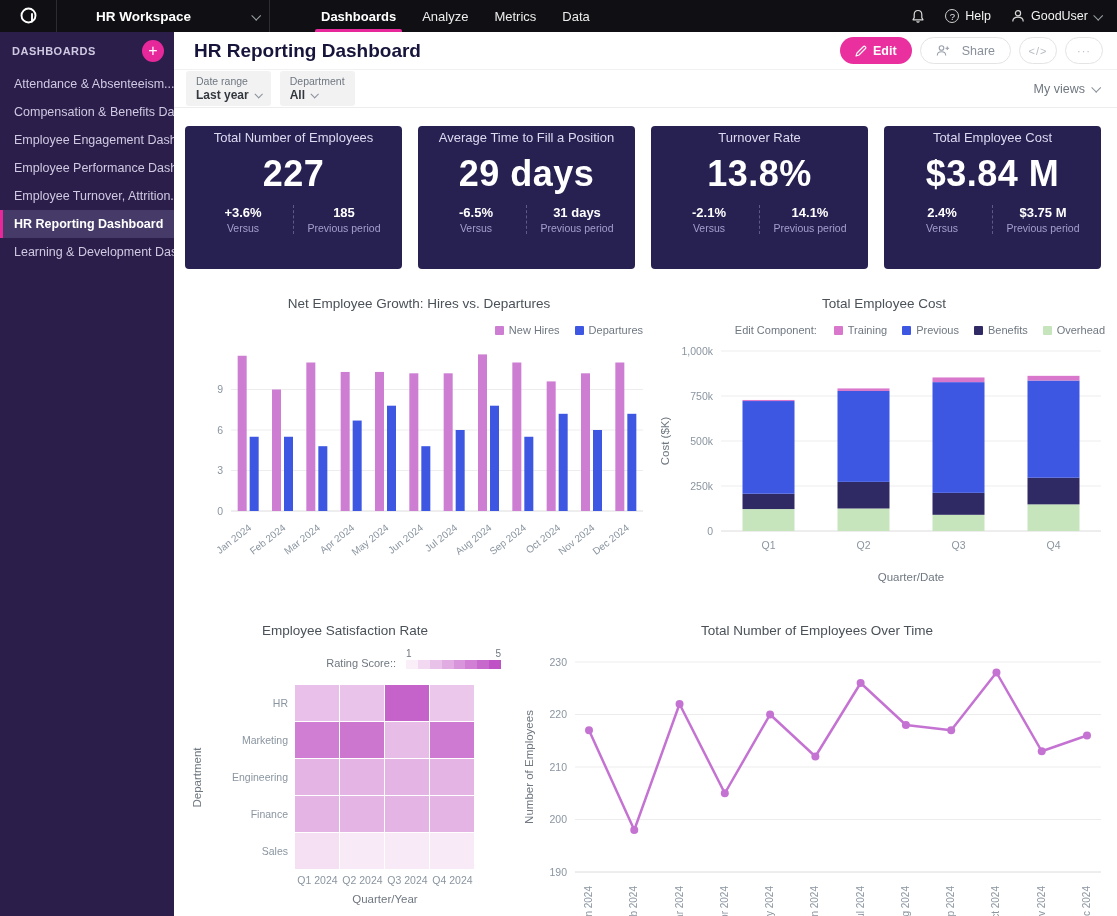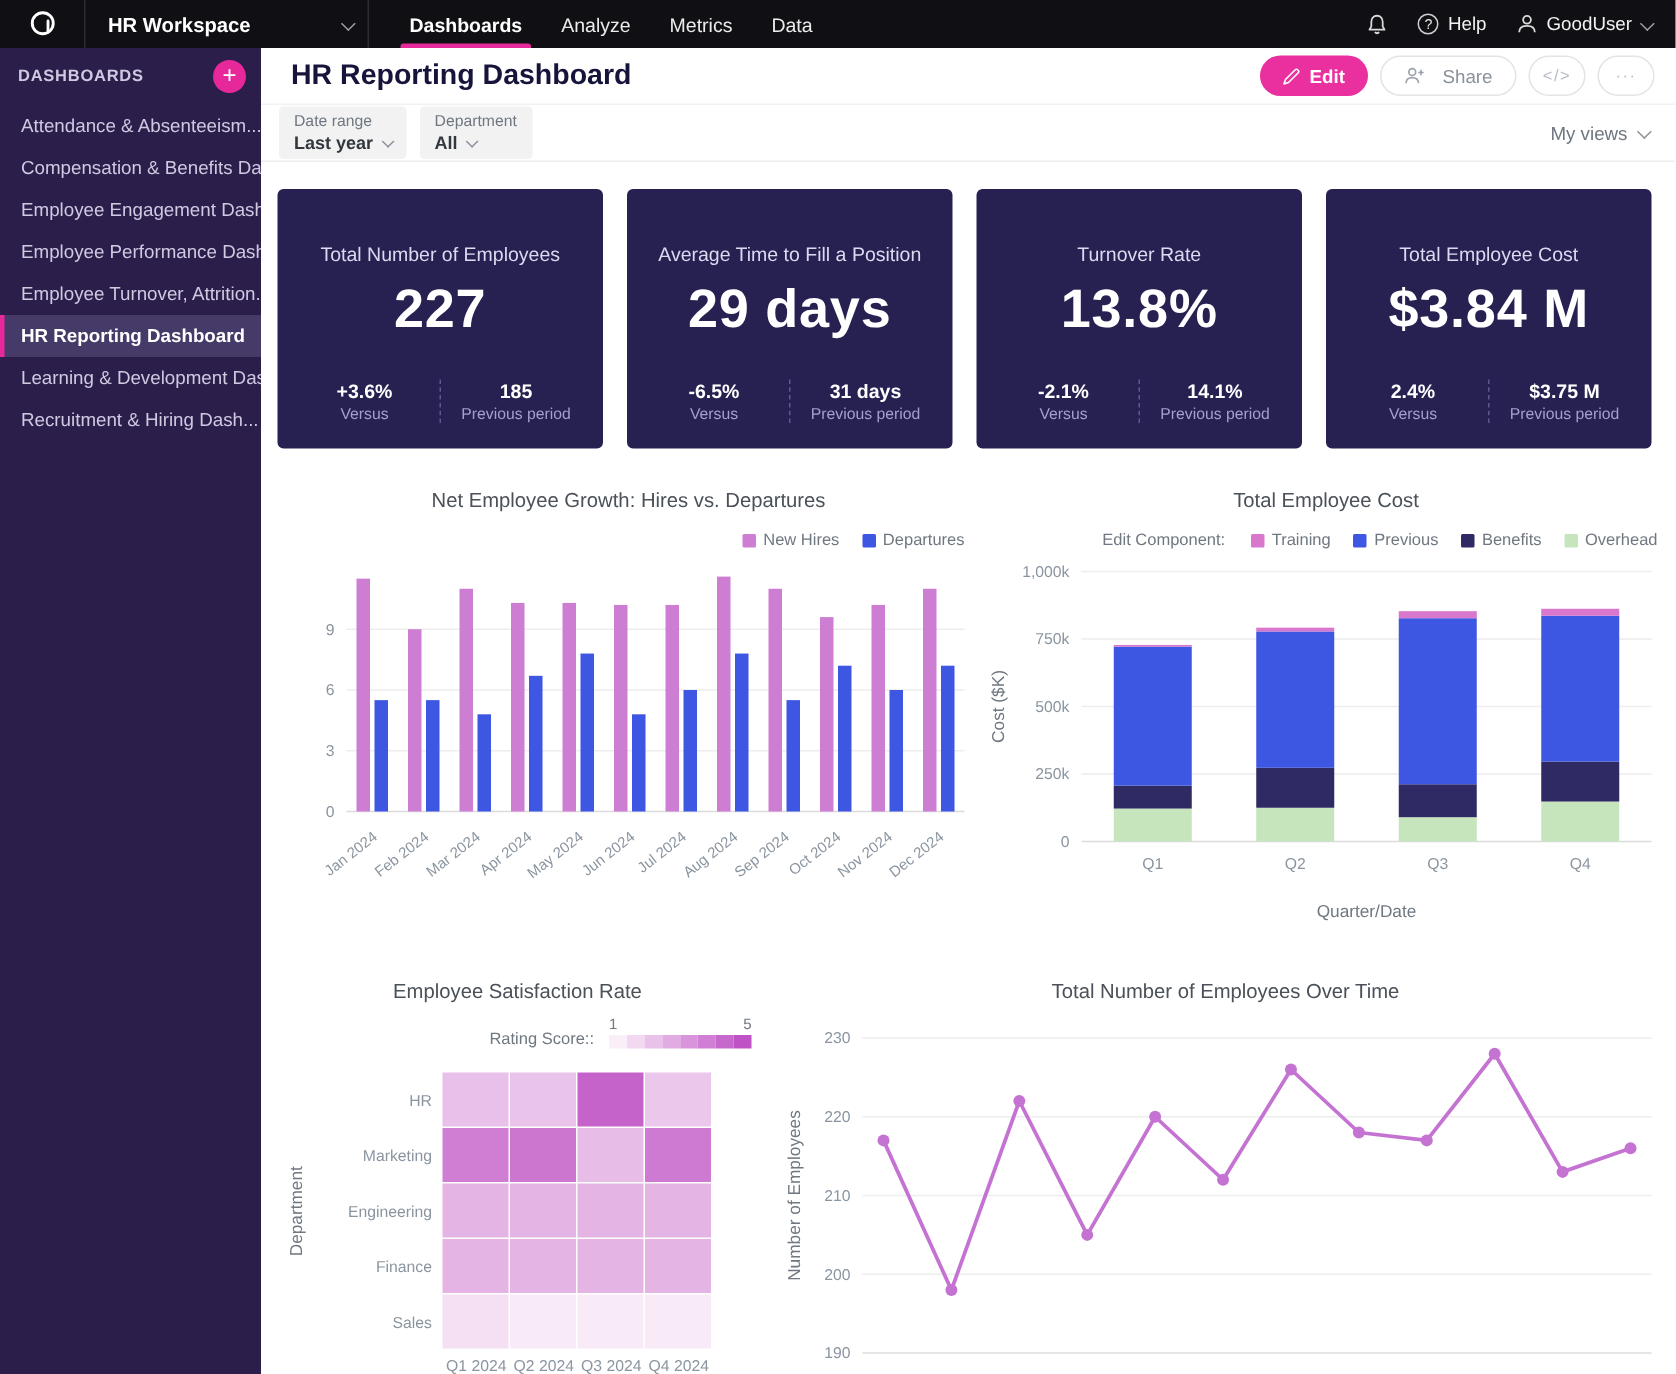--- a/index.html
+++ b/index.html
@@ -1,20 +1,20 @@
 <!DOCTYPE html>
 <html><head>
 <meta charset="utf-8">
 <style>
   * { margin:0; padding:0; box-sizing:border-box; }
   html,body { width:1117px; height:916px; font-family:"Liberation Sans",sans-serif; background:#fff; overflow:hidden; }
   svg { font-family:"Liberation Sans",sans-serif; }
 
   
-  .topbar { position:absolute; top:0; left:0; width:1117px; height:32px; background:#101014; display:flex; align-items:stretch; color:#fff; z-index:20; }
+  .topbar { position:absolute; top:0; left:0; width:1117px; height:32px; background:#101014; display:flex; align-items:stretch; color:#fff; z-index:20;gap:24px; }
   .logo-box { width:57px; display:flex; align-items:center; justify-content:center; border-right:1px solid #2c2c31; }
   .ws-selector { width:189px; display:flex; align-items:center; gap:8px; padding:0 10px 0 15px; border-right:1px solid #2c2c31; cursor:pointer; }
   .ws-name { font-weight:bold; font-size:13.5px; flex:1; white-space:nowrap; }
   .chev { width:7px; height:7px; border-right:1.5px solid #9aa0a6; border-bottom:1.5px solid #9aa0a6; transform:rotate(45deg) translateY(-1px); display:inline-block; flex:none; }
   .nav-tabs { display:flex; margin-left:14px; }
   .nav-tab { padding:0 13px; display:flex; align-items:center; font-size:13px; color:#ececec; position:relative; cursor:pointer; white-space:nowrap; }
   .nav-tab.active { font-weight:bold; color:#fff; }
   .nav-tab.active::after { content:""; position:absolute; left:7px; right:7px; bottom:0; height:3px; background:#e6289b; border-radius:2px 2px 0 0; }
   .topbar-right { margin-left:auto; display:flex; align-items:center; gap:20px; padding-right:16px; font-size:12.5px; color:#f2f2f2; }
   .tb-item { display:flex; align-items:center; gap:6px; cursor:pointer; white-space:nowrap; }
@@ -40,23 +40,23 @@
   .filter-bar { height:38px; display:flex; align-items:center; gap:9px; padding:0 18px 0 12px; border-bottom:1px solid #ededed; }
   .chip { background:#f2f2f3; border-radius:3px; padding:4px 10px; cursor:pointer; }
   .chip-label { font-size:10.5px; color:#6f7780; }
   .chip-value { font-size:12px; font-weight:bold; color:#33383f; display:flex; align-items:center; gap:6px; margin-top:1px; }
   .chip .chev { border-color:#8a919a; width:6px; height:6px; }
   .my-views { margin-left:auto; color:#6f7780; font-size:12.5px; display:flex; align-items:center; gap:7px; cursor:pointer; }
   .my-views .chev { border-color:#8a919a; }
 
   .content { padding:18px 12px 0 11px; }
   .kpi-row { display:flex; gap:16px; margin-bottom:27px; }
-  .kpi-card { width:217px; height:173px; background:#272152; border-radius:4px; color:#fff; display:flex; flex-direction:column; align-items:center; padding:36px 8px 12px; }
+  .kpi-card { width:217px; height:143px; background:#272152; border-radius:4px; color:#fff; display:flex; flex-direction:column; align-items:center; padding:4px 8px 12px; }
   .kpi-title { font-size:13px; color:#ddd9f1; text-align:center; }
-  .kpi-value { font-size:36px; font-weight:bold; margin:8px 0 26px; letter-spacing:.5px; }
+  .kpi-value { font-size:36px; font-weight:bold; margin:8px 0 10px; letter-spacing:.5px; }
   .kpi-bottom { display:flex; width:100%; }
   .kpi-cell { flex:1; text-align:center; }
   .kpi-cell + .kpi-cell { border-left:1px dashed #5f588a; }
   .kpi-change { font-size:13px; font-weight:bold; }
   .kpi-sub { font-size:10.5px; color:#a59fcd; margin-top:2px; }
 
   .charts-row1 { display:flex; margin-bottom:32px; }
   .charts-row2 { display:flex; gap:12px; }
   .chart-block { display:flex; flex-direction:column; }
   .chart-title { text-align:center; font-size:13.5px; color:#4a5158; margin-bottom:8px; }
@@ -117,21 +117,20 @@
     <span class="sidebar-title">DASHBOARDS</span>
     <span class="add-btn">+</span>
   </div>
   <div class="sidebar-item">Attendance &amp; Absenteeism...</div>
   <div class="sidebar-item">Compensation &amp; Benefits Dash...</div>
   <div class="sidebar-item">Employee Engagement Dash...</div>
   <div class="sidebar-item">Employee Performance Dash...</div>
   <div class="sidebar-item">Employee Turnover, Attrition...</div>
   <div class="sidebar-item active">HR Reporting Dashboard</div>
   <div class="sidebar-item">Learning &amp; Development Dash...</div>
-  <div class="sidebar-item">Recruitment &amp; Hiring Dash...</div>
 </div>
 
 <div class="main">
 
   <div class="title-bar">
     <span class="page-title">HR Reporting Dashboard</span>
     <span class="btn-pill btn-edit">
       <svg width="12" height="12" viewBox="0 0 12 12">
         <path d="M1 11 L2 8 L8.5 1.5 A1.1 1.1 0 0 1 10.1 1.5 L10.5 1.9 A1.1 1.1 0 0 1 10.5 3.5 L4 10 L1 11 Z" fill="none" stroke="#ffffff" stroke-width="1.1" stroke-linejoin="round"></path>
       </svg>

